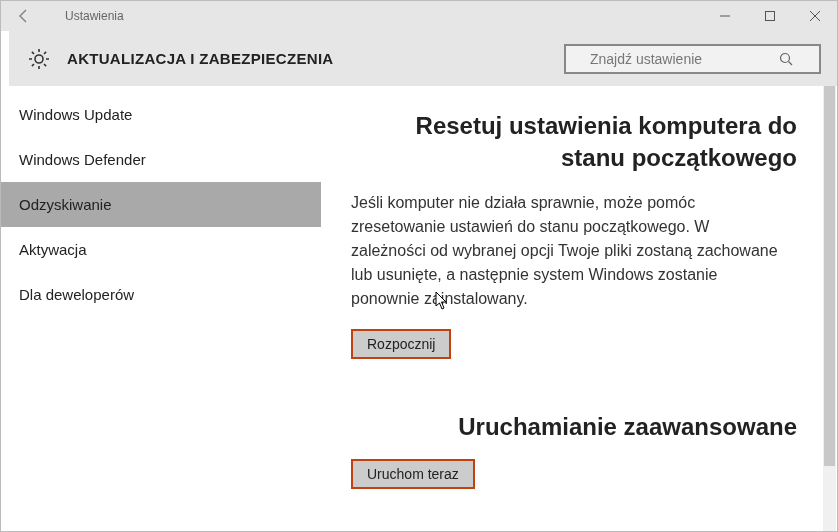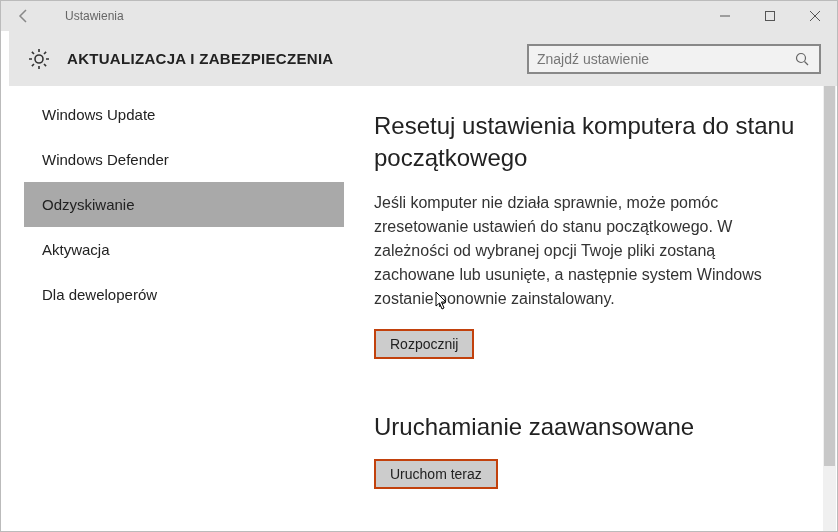--- a/index.html
+++ b/index.html
@@ -9,34 +9,34 @@
   .titlebar { height: 30px; background: #e6e6e6; display: flex; align-items: center; padding-left: 8px; color: #666; font-size: 12px; }
   .titlebar .back { width: 30px; display: flex; align-items: center; justify-content: center; color: #888; }
   .titlebar .title { margin-left: 26px; }
   .titlebar .win-controls { margin-left: auto; display: flex; }
   .titlebar .win-btn { width: 45px; height: 30px; display: flex; align-items: center; justify-content: center; color: #555; }
 
   
   .headerband { height: 55px; background: #e6e6e6; display: flex; align-items: center; padding: 0 16px; margin-left: 8px; }
   .headerband .gear { width: 28px; height: 28px; display: flex; align-items: center; justify-content: center; color: #333; }
   .headerband .section-title { margin-left: 14px; font-size: 15px; font-weight: 600; letter-spacing: .3px; color: #222; }
-  .headerband .search { margin-left: auto; width: 294px; height: 30px; border: 2px solid #888; background: #f2f2f2; display: flex; align-items: center; padding: 0 8px; color: #666; }
+  .headerband .search { margin-left: auto; width: 257px; height: 30px; border: 2px solid #888; background: #f2f2f2; display: flex; align-items: center; padding: 0 24px; color: #666; }
   .headerband .search input { flex: 1; border: none; background: transparent; outline: none; font-size: 14px; color: #333; }
   .headerband .search input::placeholder { color: #777; }
   .headerband .search .sicon { width: 18px; display: flex; align-items: center; justify-content: center; }
 
   
-  .main { display: flex; height: calc(532px - 30px - 55px); position: relative; padding-left: 23px; }
+  .main { display: flex; height: calc(532px - 30px - 55px); position: relative; }
 
   .sidebar { width: 320px; padding-top: 6px; }
   .sidebar .item { padding: 14px 18px; font-size: 15px; color: #222; cursor: default; }
   .sidebar .item.selected { background: #a9a9a9; }
 
   .content { flex: 1; padding: 24px 40px 0 30px; overflow-y: auto; position: relative; }
-  .content h1 { font-size: 24px; font-weight: 400; color: #222; line-height: 1.35; margin-bottom: 16px; }
+  .content h1 { font-size: 24px; font-weight: 700; color: #222; line-height: 1.35; margin-bottom: 16px; text-align: right; }
   .content p { font-size: 16px; color: #333; line-height: 1.5; margin-bottom: 18px; max-width: 430px; }
   .content button.action { background: #ccc; border: 2px solid #c2410c; padding: 5px 14px; font-size: 14px; color: #222; cursor: default; }
   .section2 { margin-top: 52px; }
 
   .scrollbar { position: absolute; right: 1px; top: 0; width: 13px; height: 100%; background: #f0f0f0; }
   .scrollbar .thumb { position: absolute; top: 0; left: 1px; width: 11px; height: 380px; background: #c8c8c8; }
 
   .cursor { position: absolute; left: 434px; top: 290px; width: 14px; height: 20px; pointer-events: none; z-index: 10; }
 </style>
 </head>

